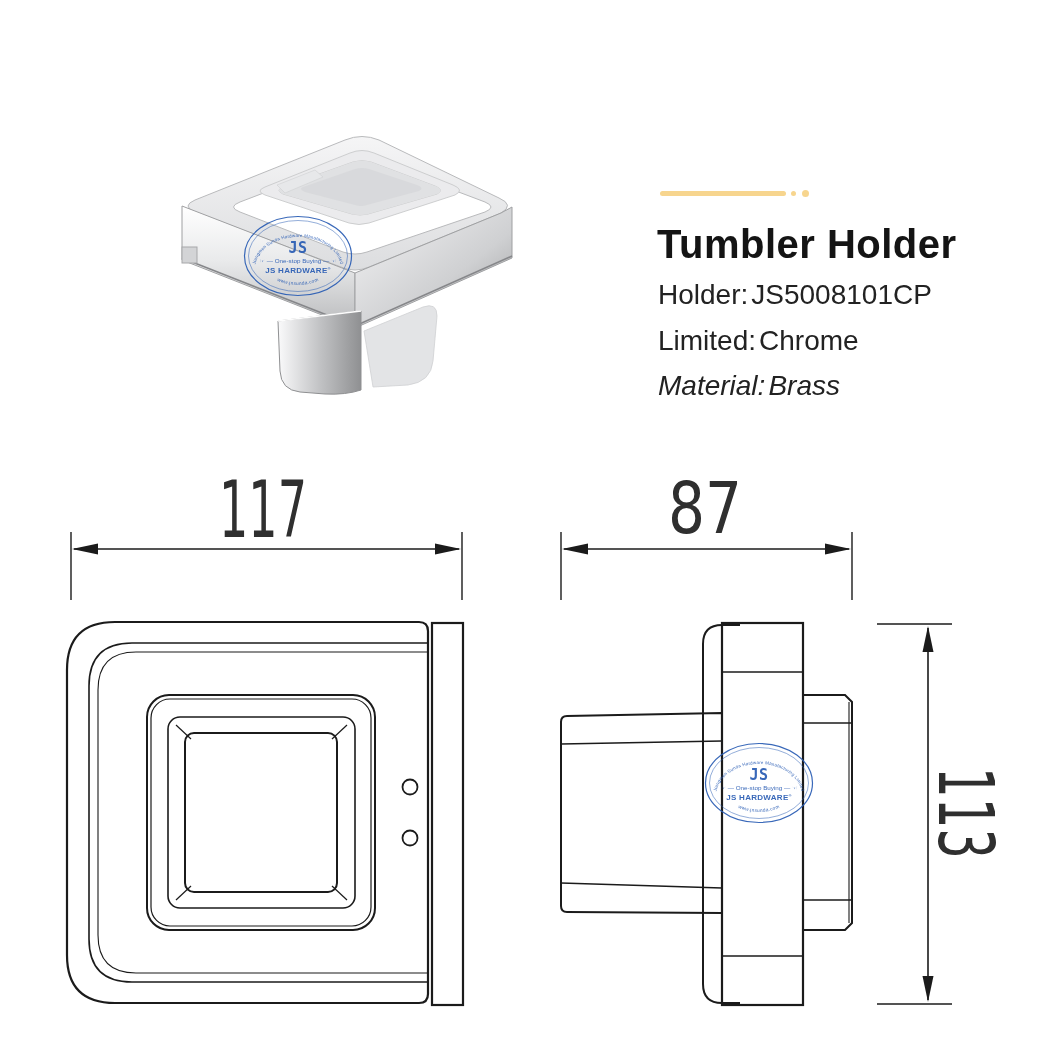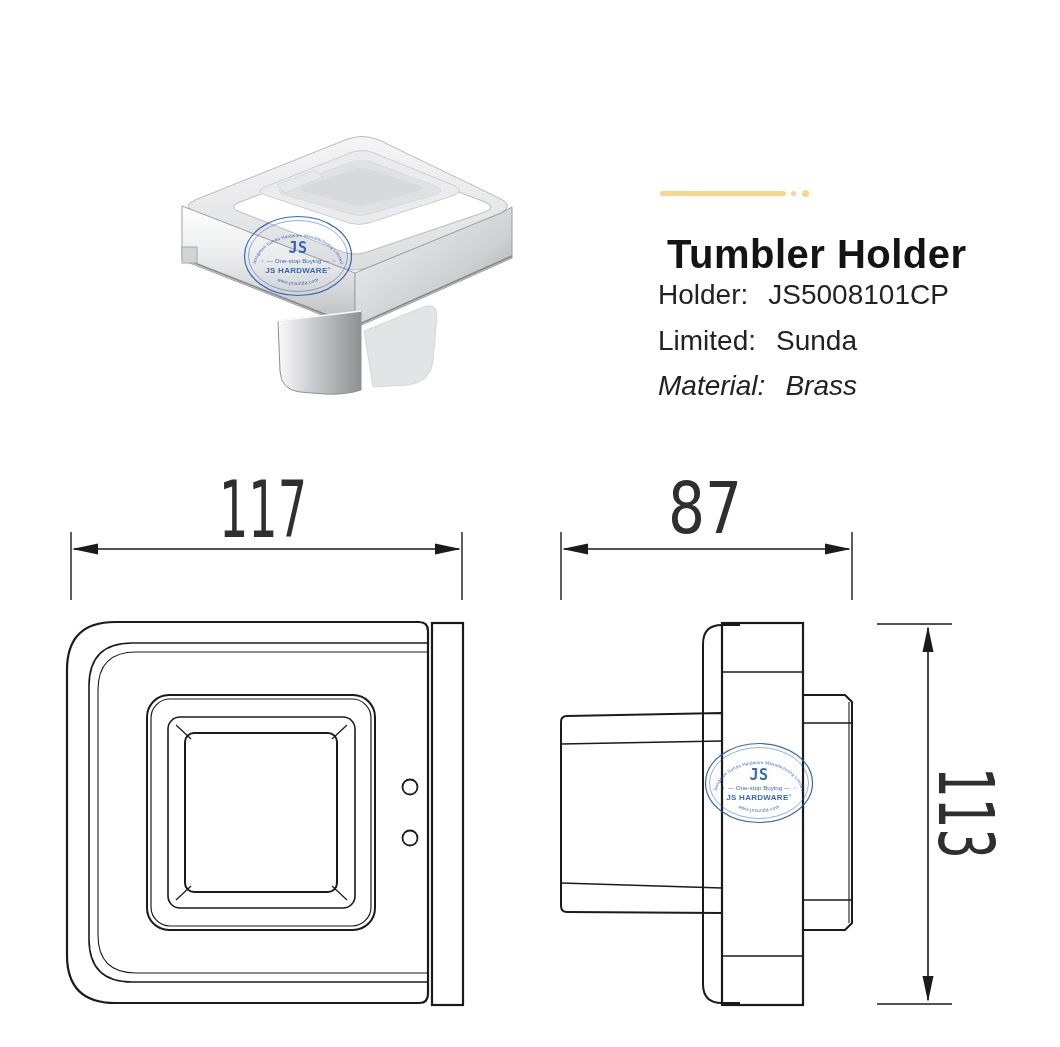--- a/index.html
+++ b/index.html
@@ -3,24 +3,24 @@
 <meta charset="utf-8">
 <style>
   html,body{margin:0;padding:0;background:#fff;}
   .page{position:relative;width:1060px;height:1047px;background:#ffffff;overflow:hidden;
         font-family:"Liberation Sans",sans-serif;}
 
   
   .divider-bar{position:absolute;left:660px;top:191px;width:126px;height:5px;border-radius:3px;background:#f7d58e;}
   .divider-dot1{position:absolute;left:791px;top:191px;width:5px;height:5px;border-radius:50%;background:#f7d58e;}
   .divider-dot2{position:absolute;left:802px;top:190px;width:7px;height:7px;border-radius:50%;background:#f7d58e;}
-  h1.title{position:absolute;left:657px;top:222px;margin:10px;font-size:40px;font-weight:bold;
+  h1.title{position:absolute;left:657px;top:222px;margin:0;font-size:40px;font-weight:bold;
            letter-spacing:.5px;color:#141414;white-space:nowrap;}
   .spec-row{position:absolute;left:658px;font-size:28px;color:#222;white-space:nowrap;line-height:29px;}
-  .spec-row .val{margin-left:20px;}
+  .spec-row .val{margin-left:3px;}
   .spec-model{top:280px;} .spec-finish{top:326px;} .spec-material{top:371px;font-style:italic;}
 
   
   .photo-svg{position:absolute;left:165px;top:95px;width:400px;height:310px;}
   .drawings-svg{position:absolute;left:0;top:440px;width:1060px;height:607px;}
 
   
   .stamp{position:absolute;width:110px;height:82px;opacity:.93;}
   .stamp-photo{left:243px;top:215px;}
   .stamp-side{left:704px;top:742px;}
@@ -81,21 +81,21 @@
   <div class="divider-bar"></div>
   <div class="divider-dot1"></div>
   <div class="divider-dot2"></div>
 
   <h1 class="title">Tumbler Holder</h1>
 
   <div class="spec-row spec-model">
     <span class="lbl">Holder:</span><span class="val">JS5008101CP</span>
   </div>
   <div class="spec-row spec-finish">
-    <span class="lbl">Limited:</span><span class="val">Sunda</span>
+    <span class="lbl">Limited:</span><span class="val">Chrome</span>
   </div>
   <div class="spec-row spec-material">
     <span class="lbl">Material:</span><span class="val">Brass</span>
   </div>
 
   <svg class="drawings-svg" viewBox="0 0 1060 607" aria-hidden="true">
 
     <g>
 
       <text class="dimtxt" x="263" y="97" font-size="78" text-anchor="middle" textLength="88" lengthAdjust="spacingAndGlyphs">117</text>

